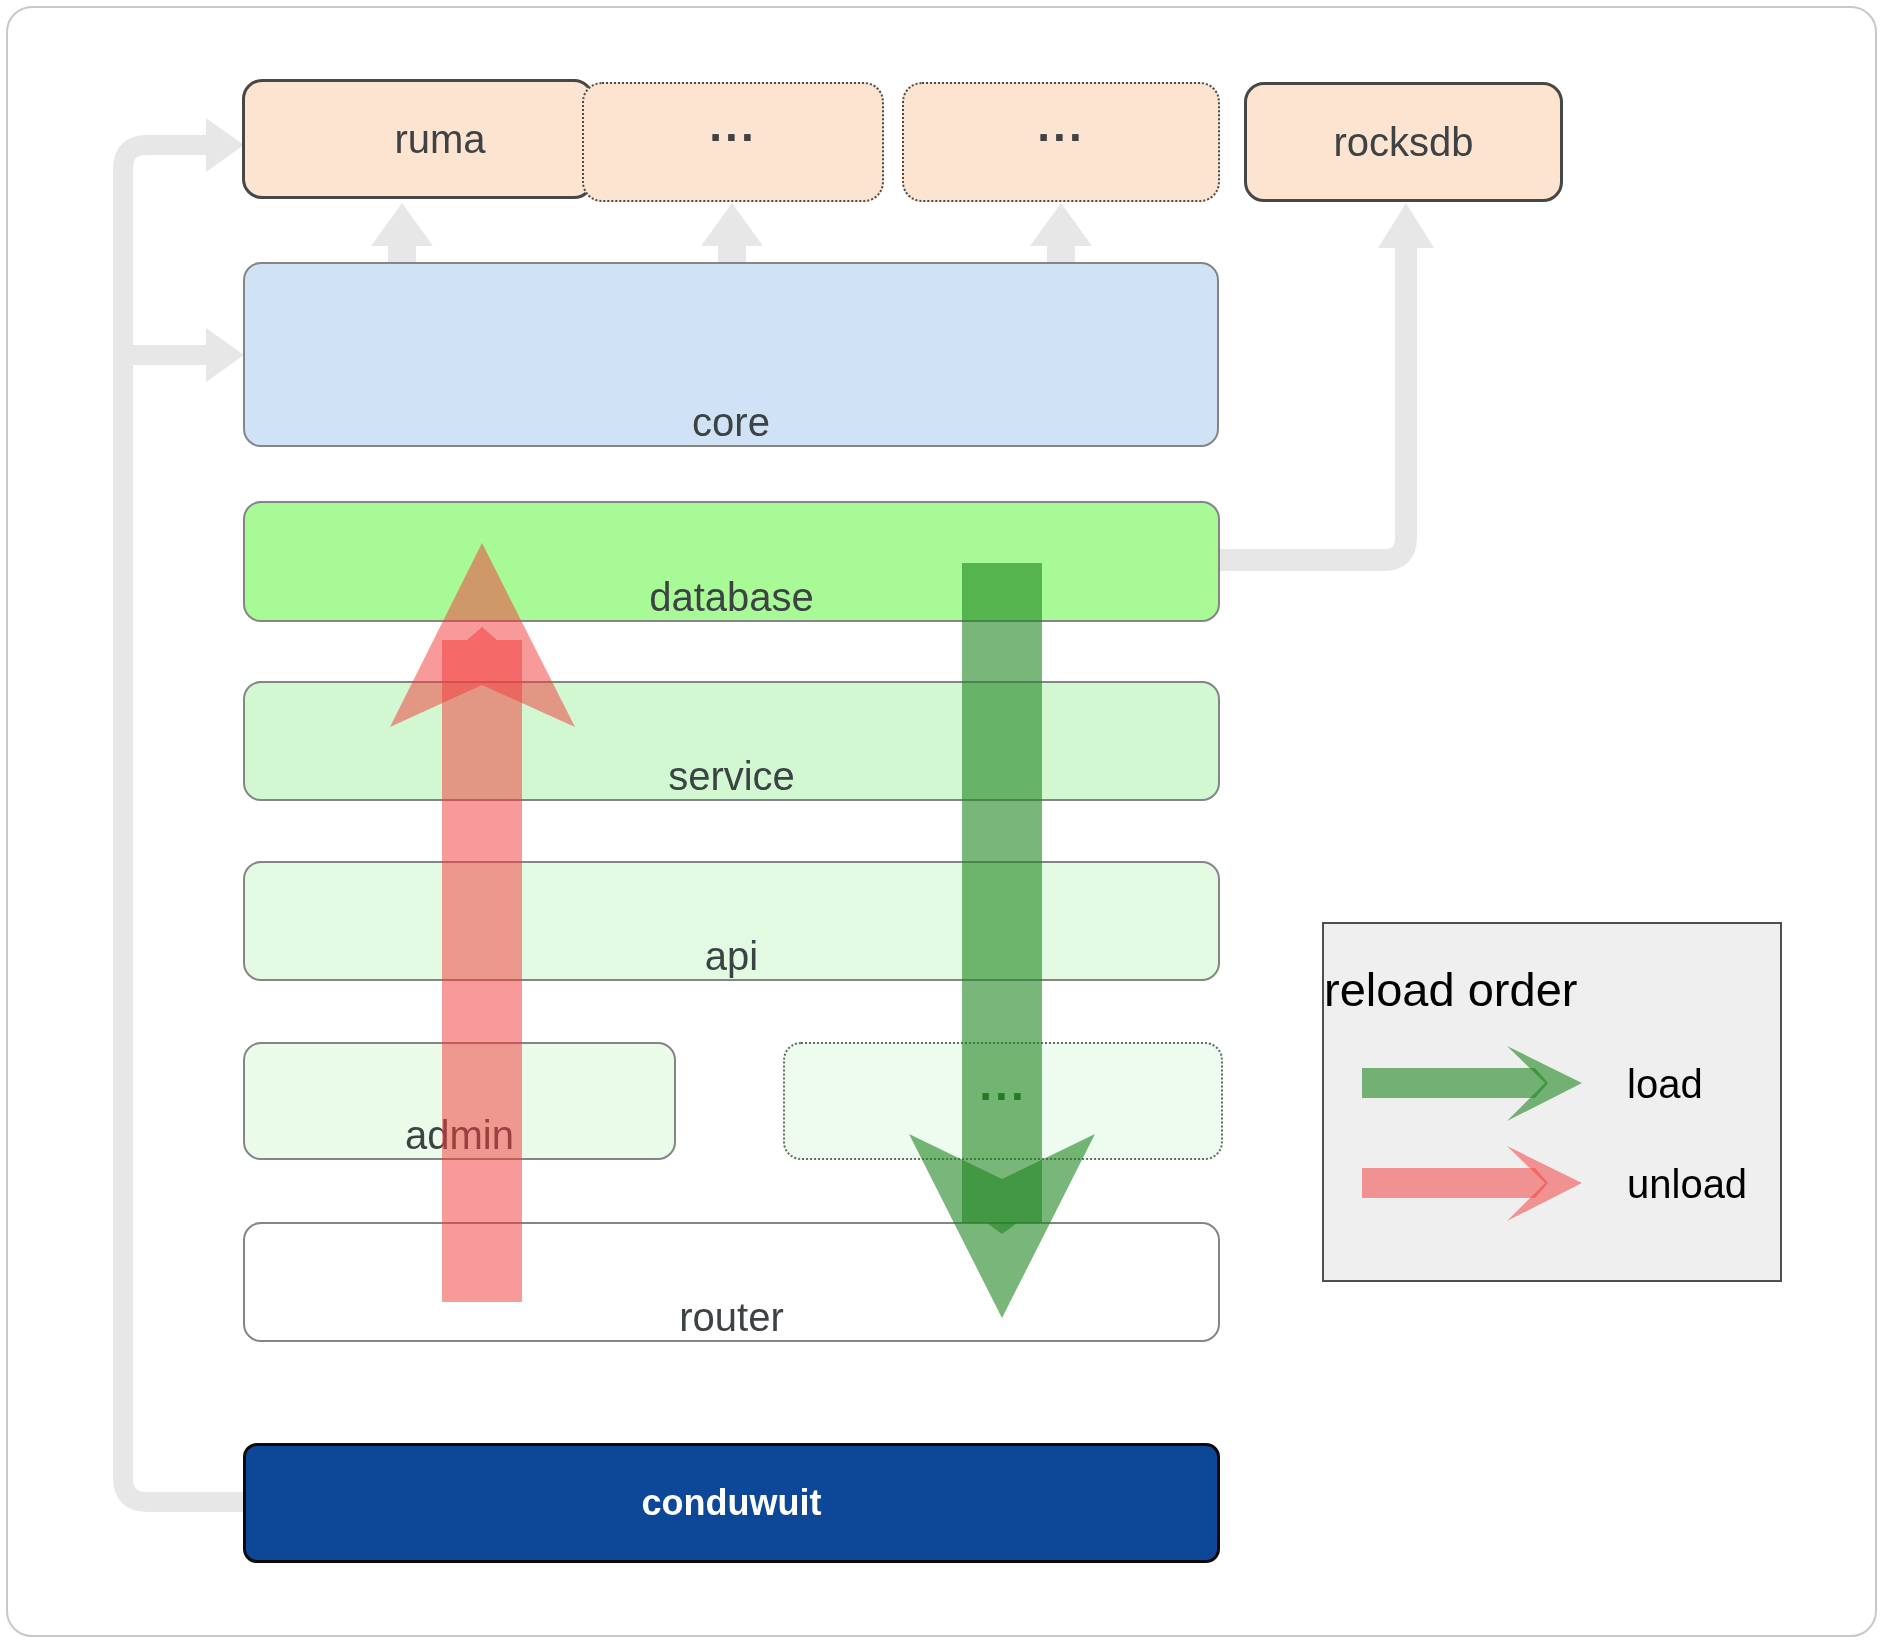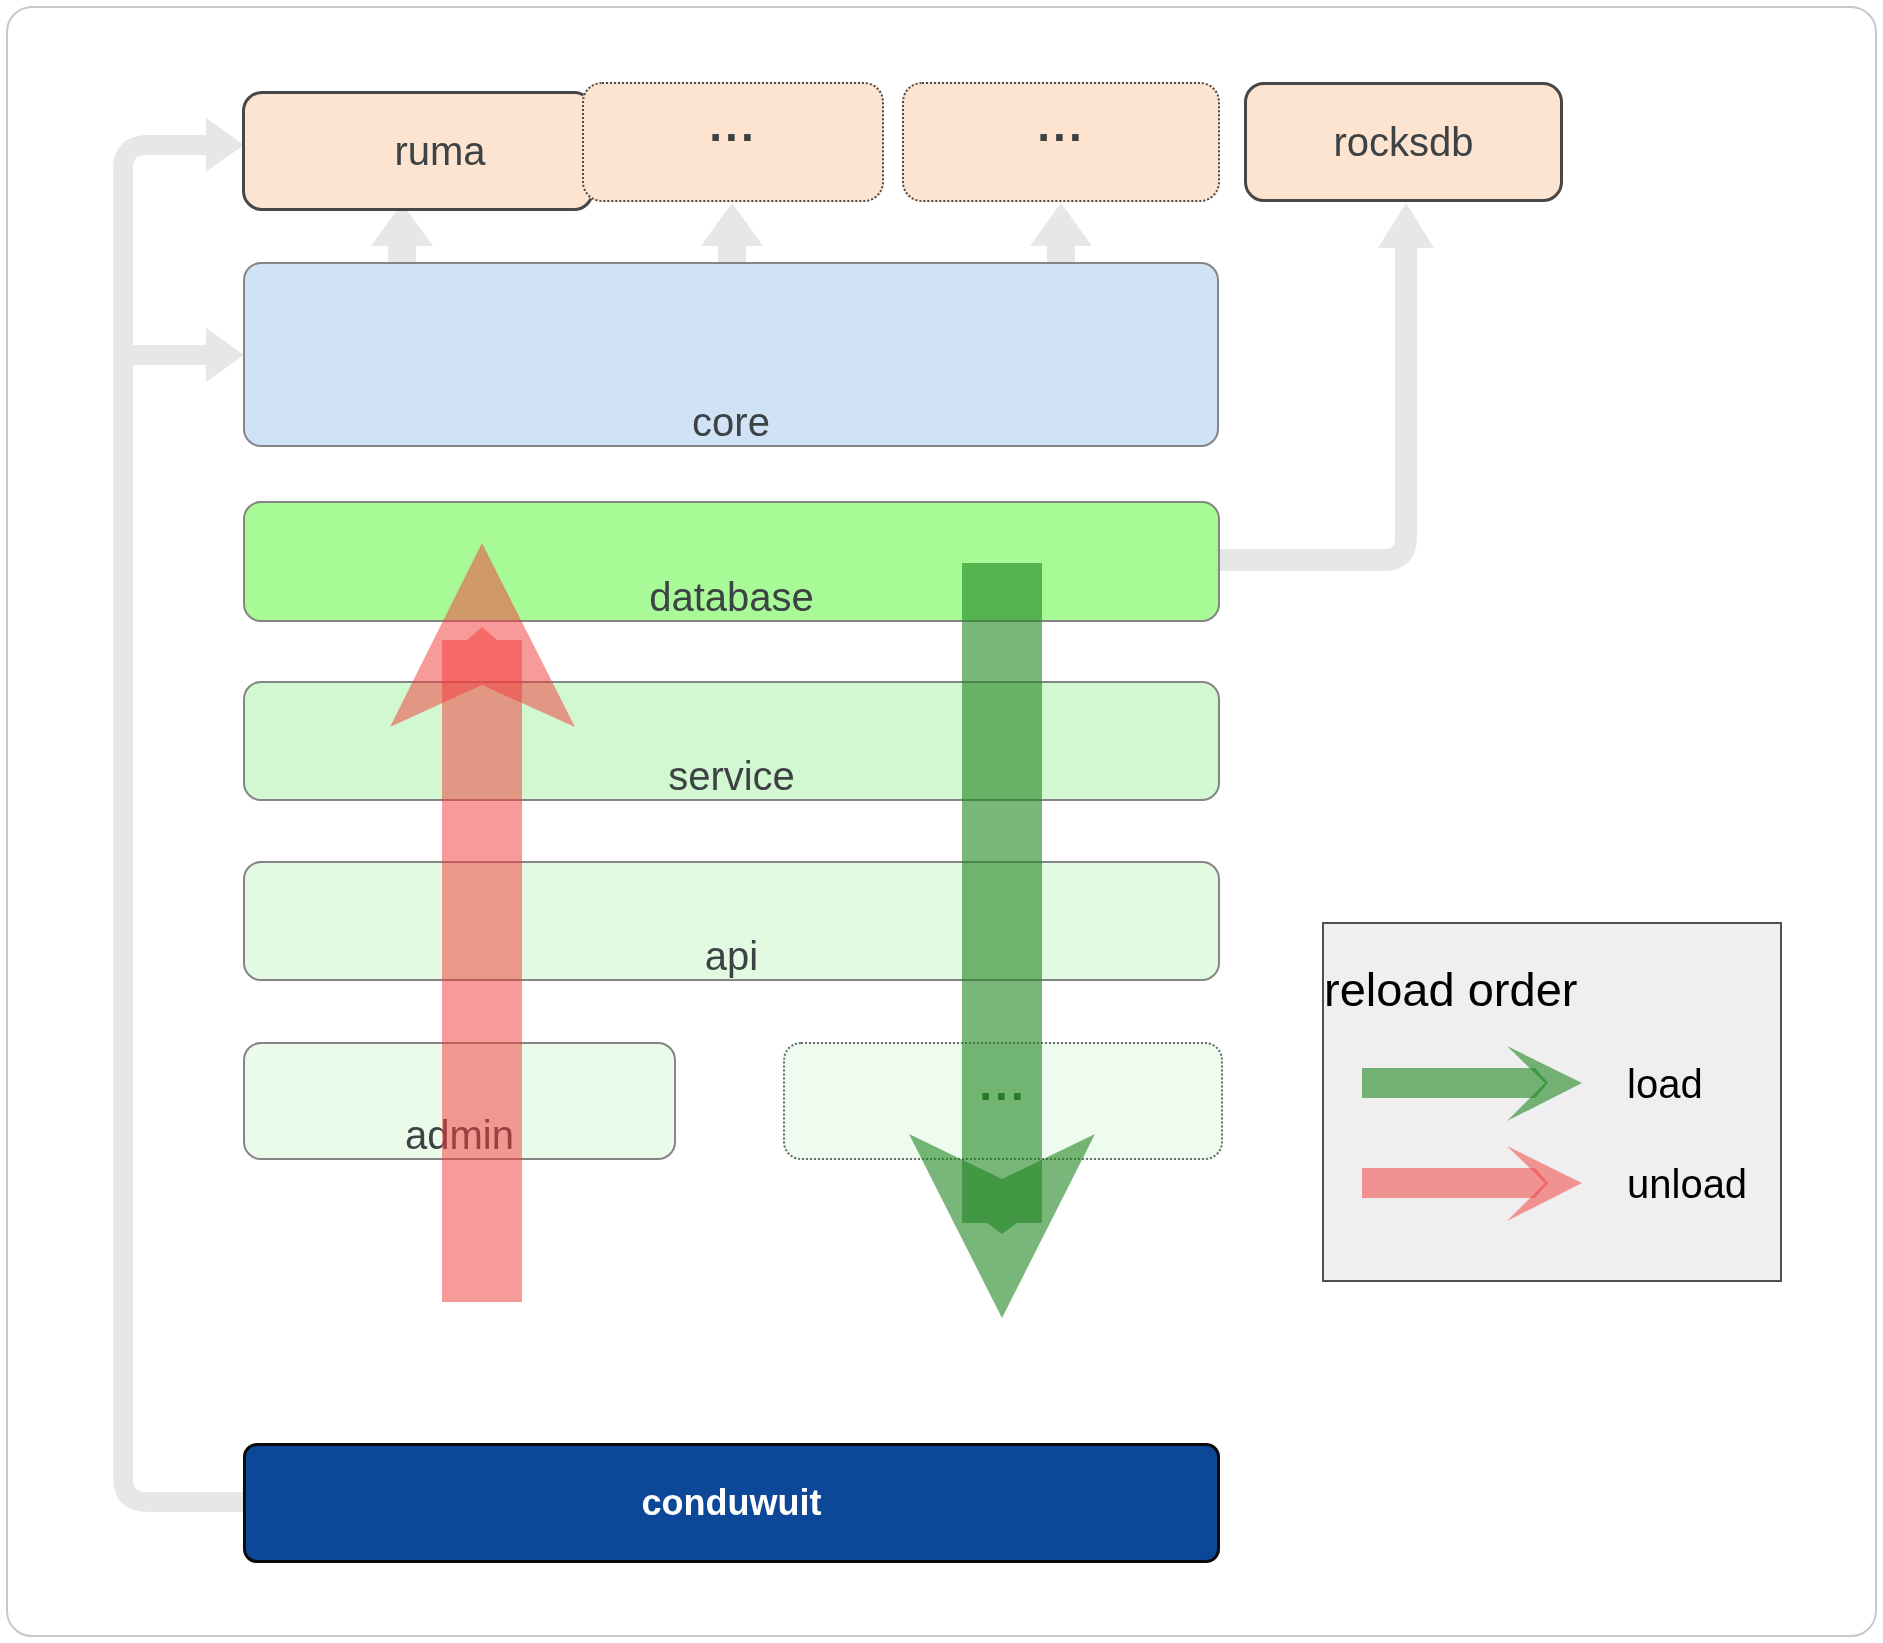--- a/index.html
+++ b/index.html
@@ -31,21 +31,21 @@
   .dep{border-radius:20px;background:var(--peach,#fce4d0);}
   .dep.solid{border:3px solid var(--peach-border,#474747);}
   .dep.dotted{border:2.5px dotted #4a4a4a;}
 
   
   .row{border:2px solid var(--row-border,#858585);border-radius:18px;align-items:flex-end;}
 
   .dots{font-weight:bold;font-size:46px;letter-spacing:3px;transform:translateY(-32%);}
   .dots.green{color:var(--dots-green,#2b6b2b);}
 
-  #node-ruma    {left:242px; top:91px;  width:352px;height:120px;padding-left:44px;}
+  #node-ruma    {left:242px; top:79px;  width:352px;height:120px;padding-left:44px;}
   #node-deps1   {left:582px; top:82px;  width:302px;height:120px;}
   #node-deps2   {left:902px; top:82px;  width:318px;height:120px;}
   #node-rocksdb {left:1244px;top:82px;  width:319px;height:120px;}
 
   #node-core    {left:243px;top:262px;width:976px;height:185px;background:var(--core-fill,#d0e3f6);}
   #node-database{left:243px;top:501px;width:977px;height:121px;background:var(--database-fill,#a8fa96);}
   #node-service {left:243px;top:681px;width:977px;height:120px;background:var(--service-fill,#d2f8d2);}
   #node-api     {left:243px;top:861px;width:977px;height:120px;background:var(--api-fill,#e1fae1);}
   #node-admin   {left:243px;top:1042px;width:433px;height:118px;background:var(--admin-fill,#eafbea);}
   #node-svcmore {left:783px;top:1042px;width:440px;height:118px;background:var(--admin-dots-fill,#edfcee);border:2.5px dotted #6a6a6a;border-radius:18px;}
@@ -131,20 +131,23 @@
   </div>
   <div class="node row" id="node-api">
     <span class="lbl">api</span>
   </div>
   <div class="node row" id="node-admin">
     <span class="lbl">admin</span>
   </div>
   <div class="node" id="node-svcmore">
     <span class="lbl dots green">...</span>
   </div>
+  <div class="node row" id="node-router">
+    <span class="lbl">router</span>
+  </div>
   <div class="node" id="node-conduwuit">
     <span class="lbl">conduwuit</span>
   </div>
 
   <svg class="layer-svg" width="1883" height="1643">
 
     <polygon class="arrow-unload" points="390,727 482,543 575,727 482,685"></polygon>
     <polygon class="arrow-unload" points="442,1302 442,640 467,640 482,627 497,640 522,640 522,1302"></polygon>
 
     <polygon class="arrow-load" points="909,1134 1002,1318 1095,1134 1002,1179"></polygon>

